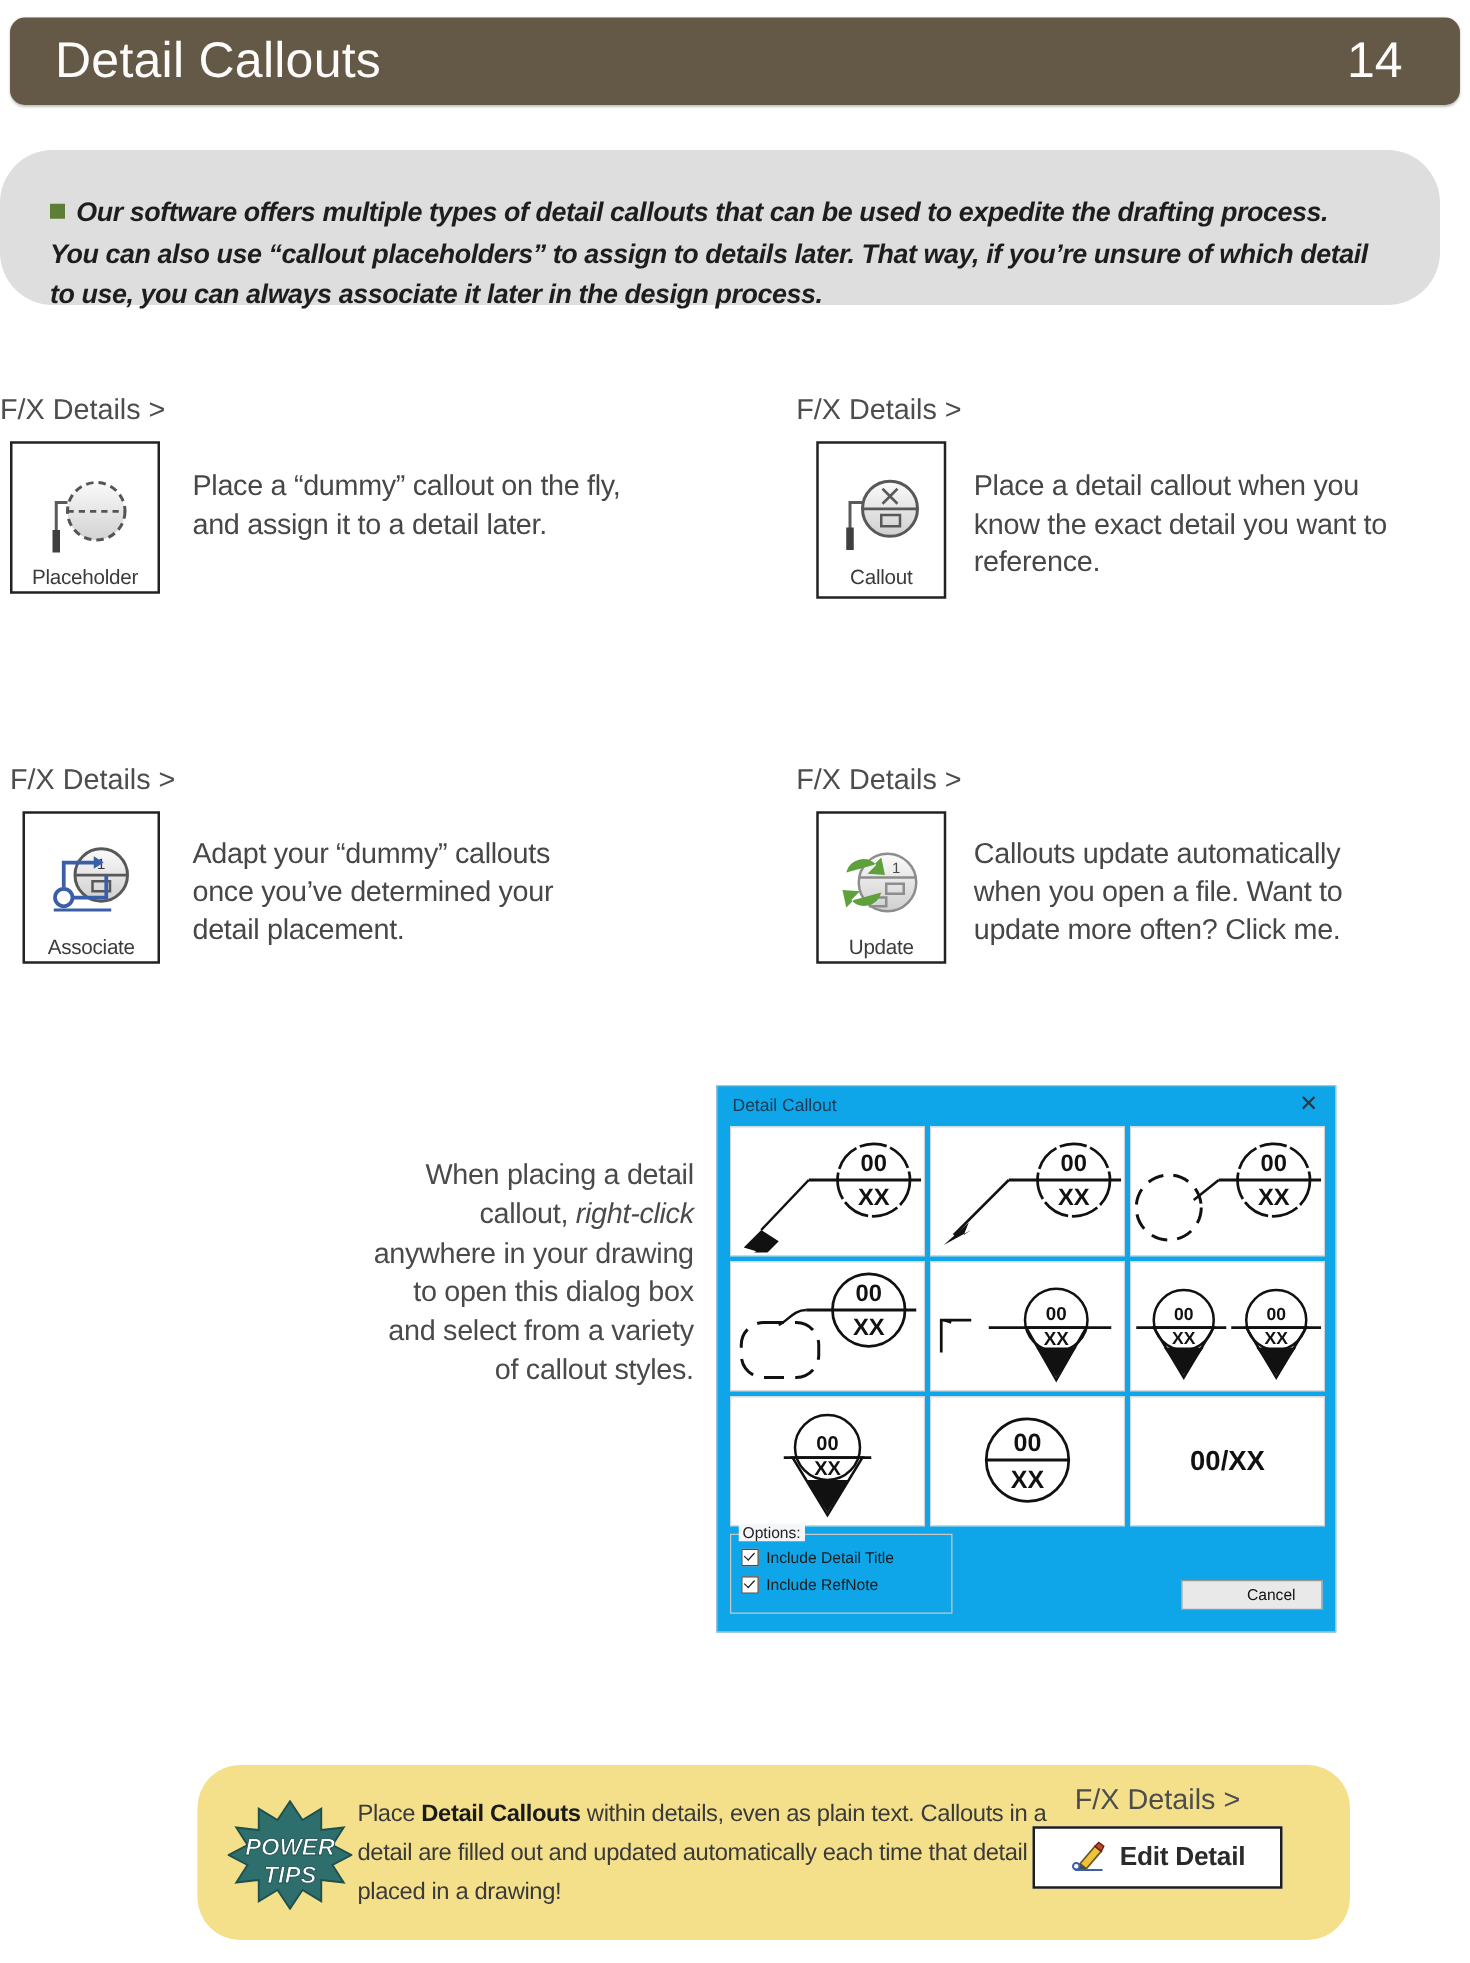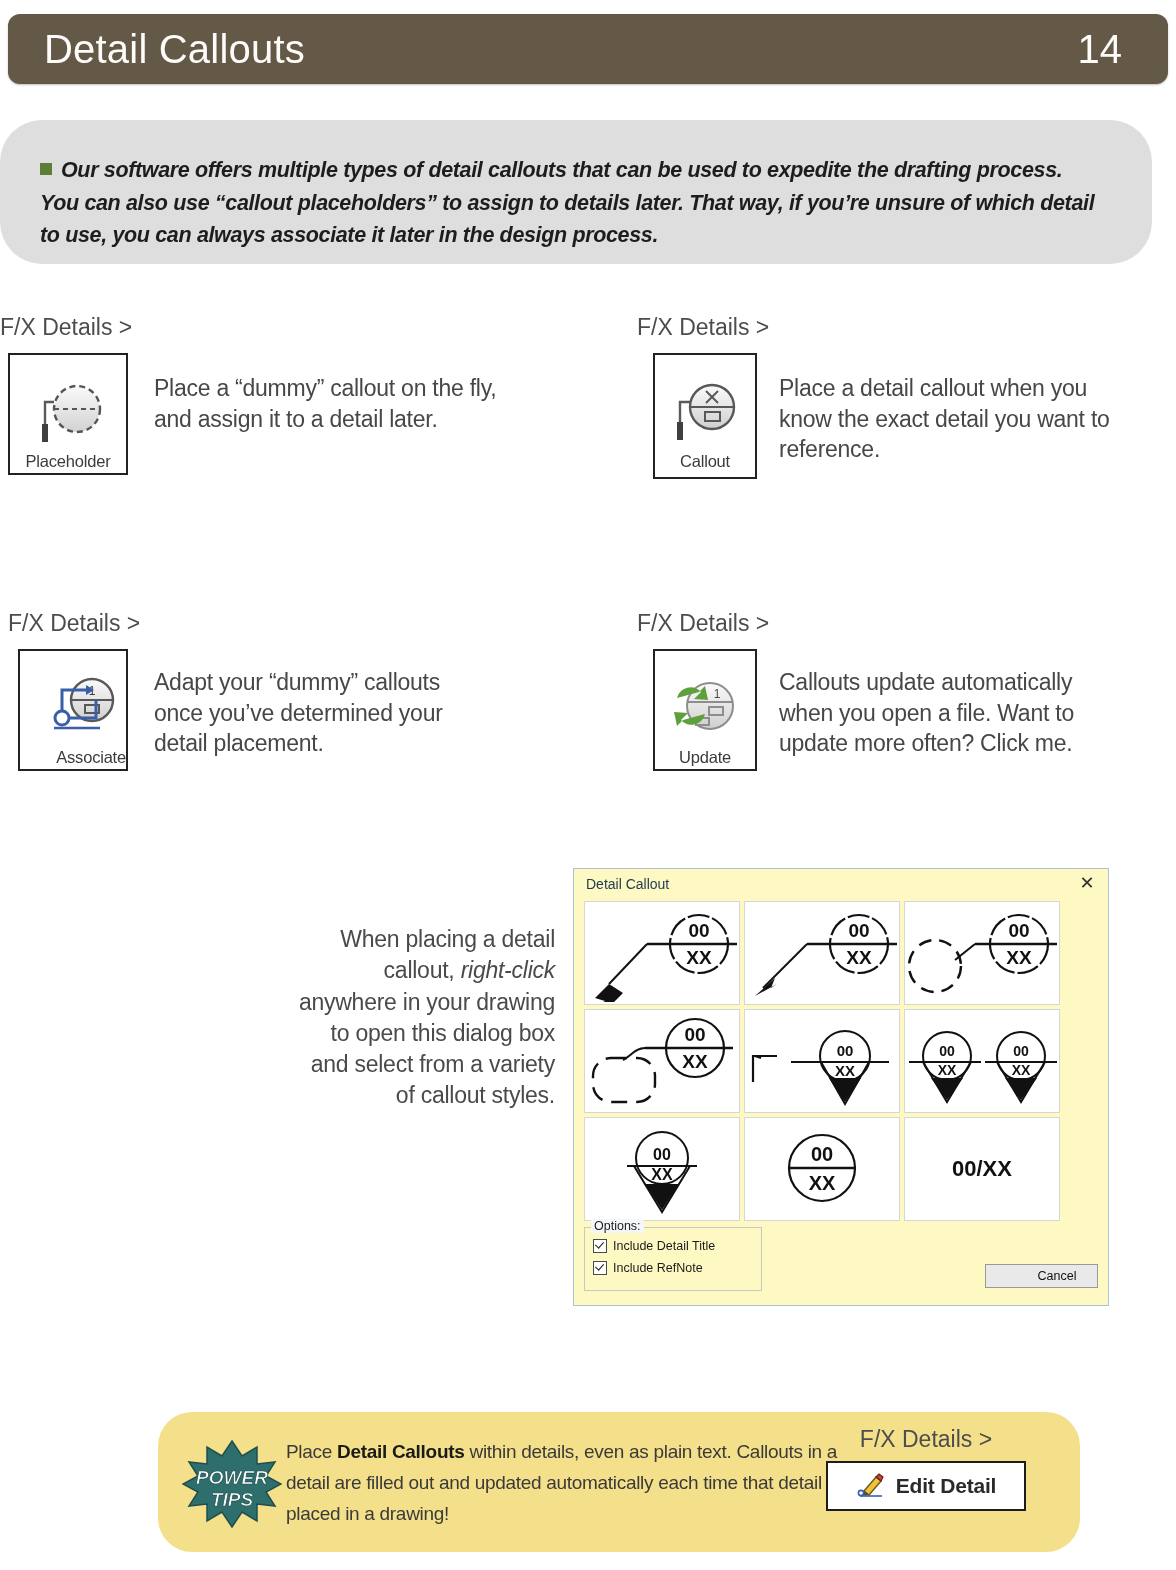--- a/index.html
+++ b/index.html
@@ -20,21 +20,21 @@
     color:#fdfcfa;font-size:40px;font-weight:400;letter-spacing:.2px;
     font-family:"Liberation Sans", sans-serif;
   }
   .header-page{
     position:absolute;right:46px;top:50%;transform:translateY(-50%);
     color:#fdfcfa;font-size:40px;font-weight:400;
   }
 
   
   .intro-panel{
-    position:absolute;left:0px;top:120px;width:1152px;height:144px;
+    position:absolute;left:0px;top:120px;width:1152px;height:124px;
     background:#dedede;border-radius:42px;text-decoration:underline;
   }
   .intro-text{
     position:absolute;left:40px;top:34px;right:56px;
     font-size:21.5px;line-height:1.52;
     font-weight:bold;font-style:italic;color:#1d1d1d;
     font-family:"Liberation Sans", sans-serif;
     letter-spacing:-0.35px;
   }
   .bullet-sq{
@@ -71,22 +71,22 @@
   
   .dialog-note{
     position:absolute;left:255px;top:924px;width:300px;
     text-align:right;font-size:23px;line-height:1.36;color:#4a4a4a;
     font-family:"Liberation Sans", sans-serif;letter-spacing:-0.25px;
   }
   .dialog-note em{font-style:italic;}
 
   
   .dialog{
-    position:absolute;left:573px;top:868px;width:536px;height:438px;
-    background:#fef9c3;border:1px solid #a9c2d6;box-sizing:border-box;
+    position:absolute;left:573px;top:868px;width:496px;height:438px;
+    background:#0ea5e9;border:1px solid #a9c2d6;box-sizing:border-box;
     font-family:"Liberation Sans", sans-serif;
   }
   .dlg-titlebar{
     position:relative;height:30px;
   }
   .dlg-title{
     position:absolute;left:12px;top:7px;font-size:14px;color:#1d3a52;
   }
   .dlg-close{
     position:absolute;right:10px;top:4px;width:22px;height:22px;
@@ -210,21 +210,21 @@
       </span>
       <span class="cap">Callout</span>
     </div>
     <div class="feature-desc" style="width:345px;margin-left:22px;margin-top:20px;">Place a detail callout when you know the exact detail you want to reference.</div>
   </div>
 </div>
 
 <div class="feature" style="left:0px;top:610px;">
   <div class="fx-label" style="margin-left:8px;">F/X Details &gt;</div>
   <div class="feature-row">
-    <div class="icon-btn" style="width:110px;height:122px;margin-left:18px;align-items:flex-end;">
+    <div class="icon-btn" style="width:110px;height:122px;margin-left:18px;">
       <span class="glyph">
         <svg width="84" height="66" viewBox="0 0 84 66">
           <defs>
             <linearGradient id="gas" x1="0" y1="0" x2="0" y2="1">
               <stop offset="0" stop-color="#fbfbfb"></stop>
                 <stop offset="1" stop-color="#cfcfcf"></stop>
             </linearGradient>
           </defs>
           <circle cx="50" cy="24" r="21" fill="url(#gas)" stroke="#585858" stroke-width="2.4"></circle>
           <line x1="29" y1="24" x2="71" y2="24" stroke="#585858" stroke-width="2.2"></line>

